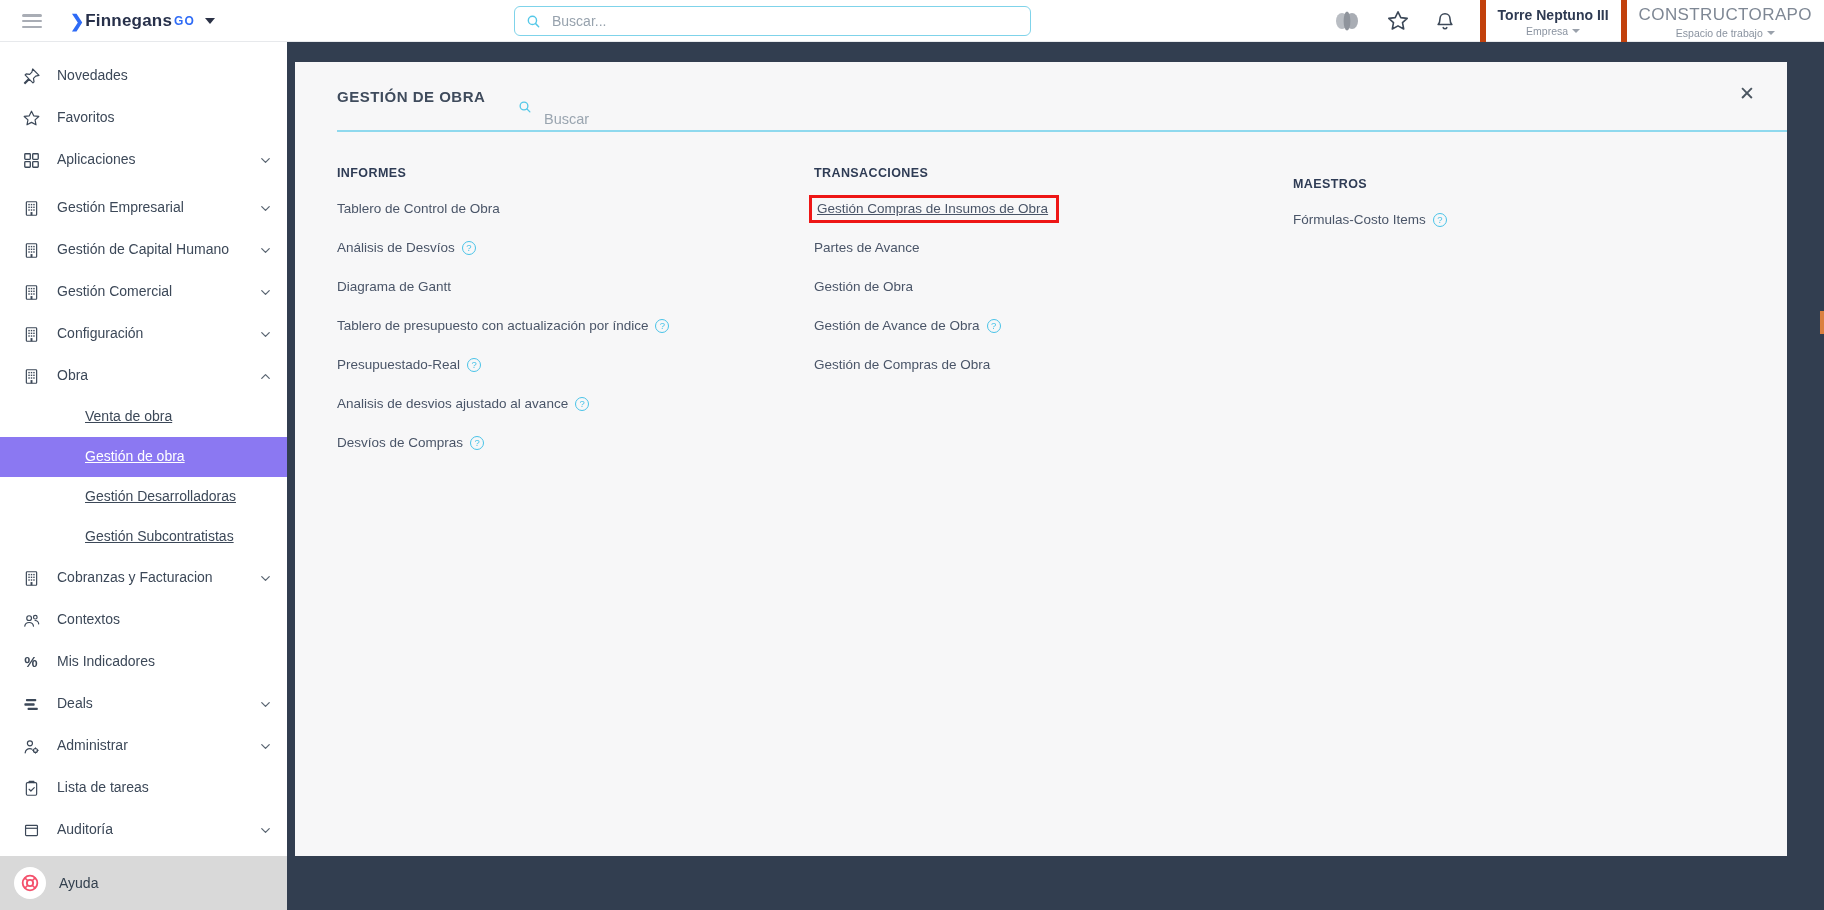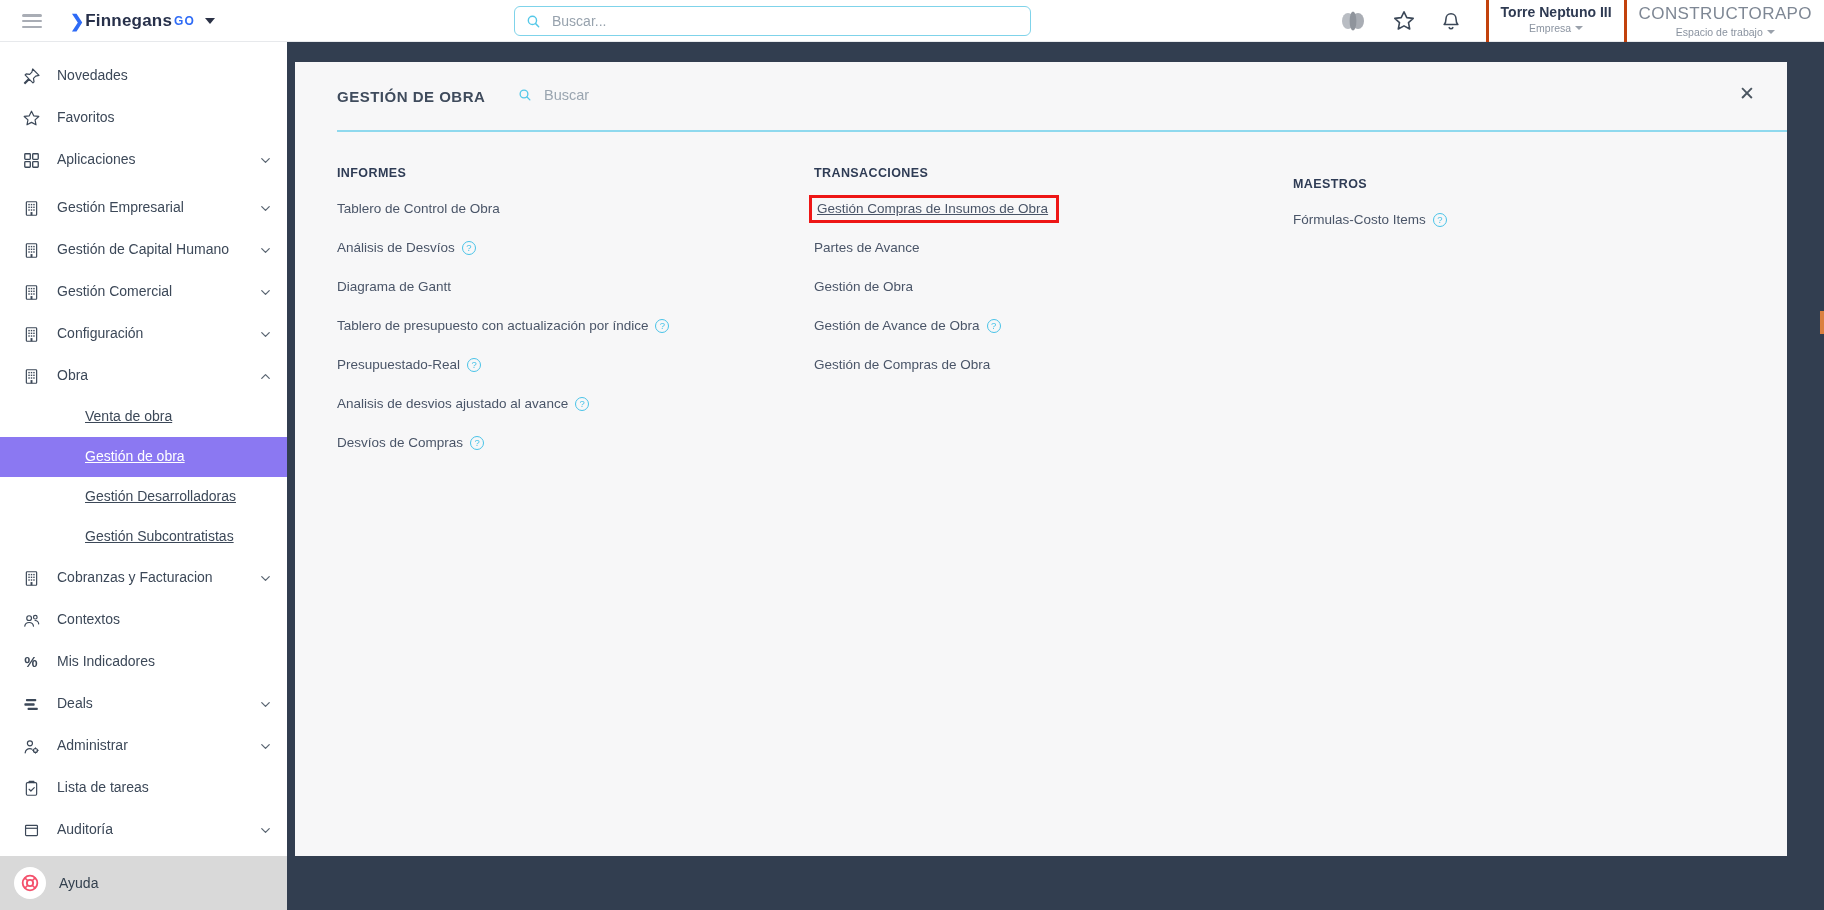--- a/index.html
+++ b/index.html
@@ -19,22 +19,22 @@
   .logo-caret { width:0; height:0; border-left:5px solid transparent; border-right:5px solid transparent;
                 border-top:6px solid #2b3246; margin-left:10px; }
   .tb-search { position:absolute; left:514px; top:6px; width:517px; height:30px; background:#fff;
                border:1px solid #7fd3ea; border-radius:6px; display:flex; align-items:center; padding:0 10px; }
   .tb-search svg { flex:none; }
   .tb-search input { border:none; outline:none; flex:1; font-size:14px; color:#ef4444; margin-left:8px; background:transparent;
                      font-family:"Liberation Sans", sans-serif; }
   .tb-search input::placeholder { color:#97a2ad; }
   .tb-right { position:absolute; right:0; top:0; height:42px; display:flex; align-items:stretch; }
   .tb-ico { display:flex; align-items:center; justify-content:center; cursor:pointer; margin-right:24px; align-self:center; }
-  .tb-block { border-left:3px solid #c2410c; padding:4px 12px 3px; min-width:130px; display:flex;
-              flex-direction:column; align-items:center; cursor:pointer; }
+  .tb-block { border-left:6px solid #c2410c; padding:4px 12px 3px; min-width:130px; display:flex;
+              flex-direction:column; align-items:center; justify-content:center; cursor:pointer; }
   .tb-block-name { font-size:14px; font-weight:bold; color:#2e3a52; white-space:nowrap; }
   .tb-block-name.ws { font-size:17px; font-weight:normal; color:#7e8794; letter-spacing:.4px; }
   .tb-block-label { font-size:10.5px; color:#8a93a0; margin-top:2px; display:flex; align-items:center; gap:4px; }
   .mini-caret { width:0; height:0; border-left:4px solid transparent; border-right:4px solid transparent;
                 border-top:4px solid #9aa1ab; }
 
   
   .shell { display:flex; height:868px; }
   .sidebar { width:287px; background:#ffffff; position:relative; flex:none; overflow:hidden; }
   #sidebar-list { padding-top:13px; }
@@ -54,21 +54,21 @@
   .help-label { font-size:14px; color:#33404e; }
 
   
   .main { flex:1; position:relative; background:#323e50; }
   .panel { position:absolute; left:8px; top:20px; right:37px; bottom:54px; background:#f7f7f8; }
   .panel-head { position:relative; height:70px; }
   .panel-title { position:absolute; left:42px; top:26px; margin:0; font-size:15px; font-weight:600;
                  letter-spacing:.5px; color:#3f4b5c; }
   .panel-search { position:absolute; left:222px; top:24px; display:flex; align-items:center; width:320px; }
   .panel-search input { border:none; outline:none; background:transparent; font-size:14.5px; color:#0f172a;
-                        margin-left:9px; width:260px; font-family:"Liberation Sans", sans-serif; }
+                        margin-left:9px; width:260px; font-family:"Liberation Sans", sans-serif;margin-top:24px; }
   .panel-search input::placeholder { color:#9aa5b0; }
   .close-x { position:absolute; right:28px; top:16px; background:none; border:none; padding:4px;
              font-size:19px; color:#4a5560; cursor:pointer; font-family:"Liberation Sans", sans-serif; }
   .close-x::before { content:"\2715"; }
   .head-underline { position:absolute; left:42px; right:0; top:68px; height:2px; background:#8fd9ee; }
 
   .columns { position:absolute; left:42px; right:16px; top:104px; display:flex; align-items:flex-start; }
   .col { width:477px; flex:none; }
   .col:nth-child(2) { width:479px; }
   .col:nth-child(3) { width:auto;margin-top:11px; }

